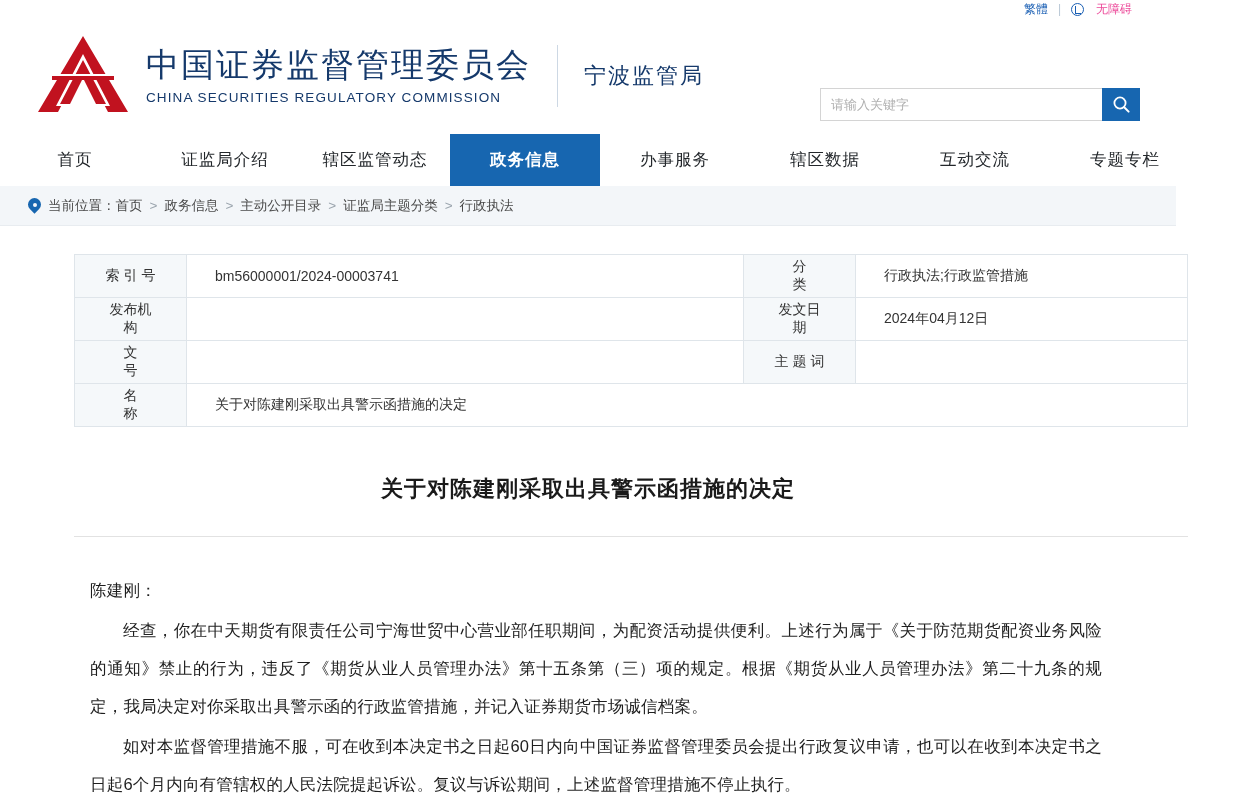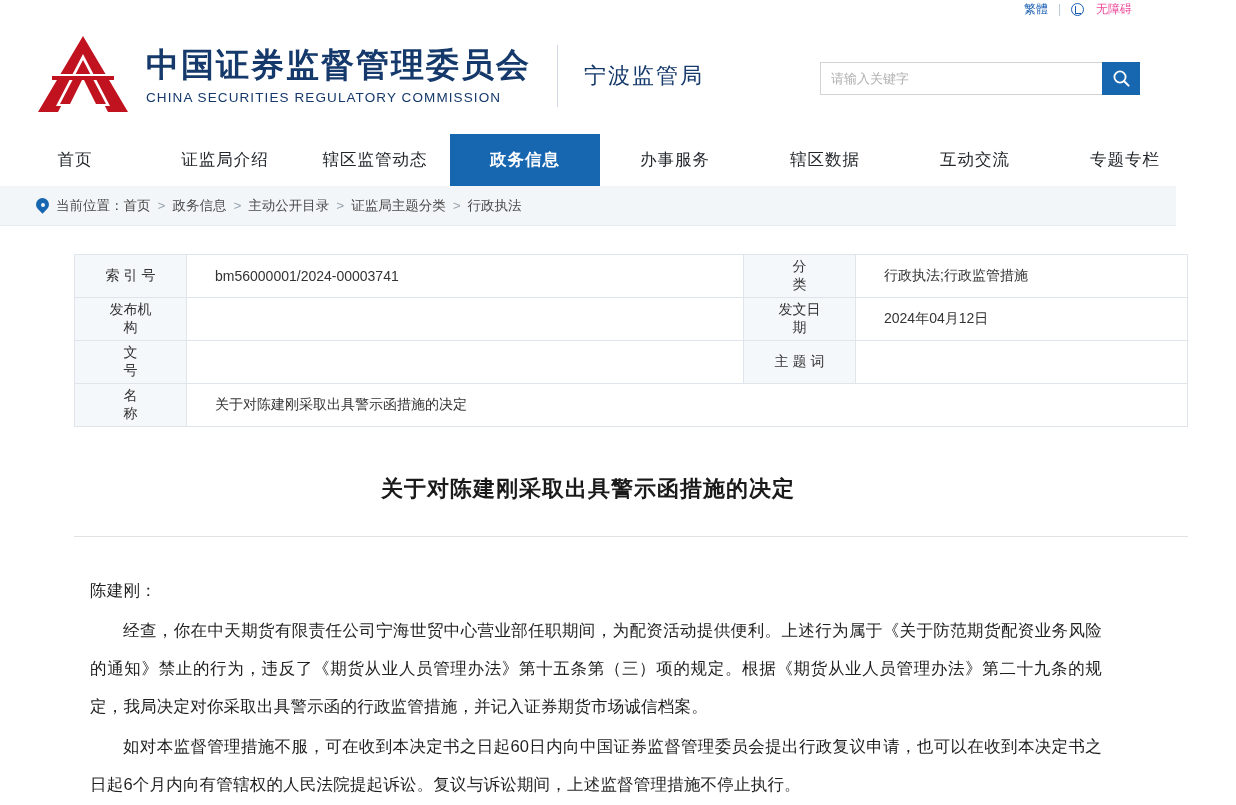--- a/index.html
+++ b/index.html
@@ -41,21 +41,21 @@
     display: flex;
     align-items: center;
     padding: 0 36px;
     position: relative;
   }
   .logo-wrap { margin-right: 16px; }
   .titles { display: flex; align-items: center; }
   .title-cn {
     font-family: "Liberation Serif", serif;
     font-size: 33px;
-    font-weight: bold;
+    font-weight: normal;
     color: #15396b;
     letter-spacing: 2px;
     line-height: 1.15;
   }
   .title-en {
     font-size: 13.5px;
     color: #15396b;
     letter-spacing: 1.1px;
     margin-top: 5px;
   }
@@ -63,21 +63,21 @@
     width: 1px; height: 62px; background: #cdd8e4;
     margin: 0 26px;
   }
   .sub-title {
     font-size: 22px;
     color: #15396b;
     letter-spacing: 2px;
   }
   .search {
     position: absolute;
-    right: 36px; top: 44px;
+    right: 36px; top: 70px;
     display: flex;
     align-items: flex-start;
   }
   .search input {
     width: 282px; height: 33px;
     border: 1px solid #d4d4d4;
     border-right: none;
     padding: 0 10px;
     font-size: 13px;
     color: #333;
@@ -133,21 +133,21 @@
     color: #fff;
     font-weight: bold;
   }
 
   
   .crumbbar {
     background: #f3f6f9;
     height: 40px;
     display: flex;
     align-items: center;
-    padding-left: 36px;
+    padding-left: 28px;
     font-size: 13.5px;
     color: #4a4a4a;
     border-bottom: 1px solid #e8ecf0;
   }
   .pin {
     width: 13px; height: 15px; margin-right: 7px;
     position: relative; display: inline-block;
   }
   .pin::before {
     content: ""; position: absolute; left: 0; top: 0;

